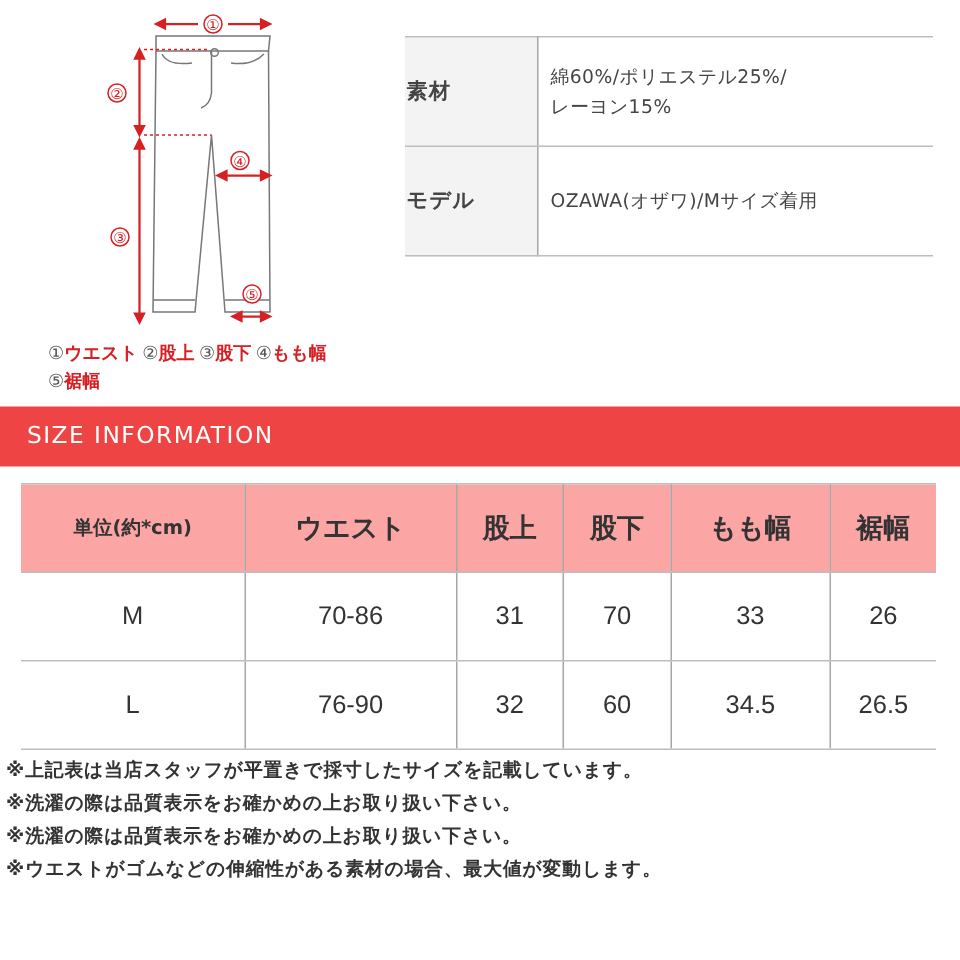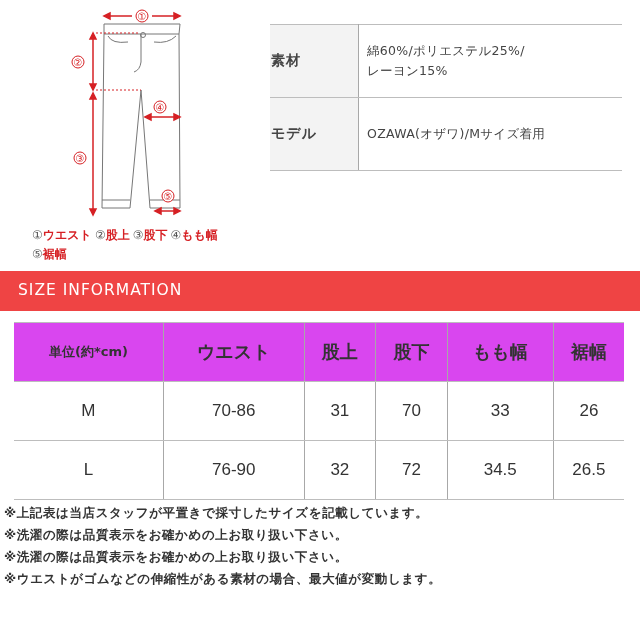--- a/index.html
+++ b/index.html
@@ -10,21 +10,21 @@
   .legend .red { color:#d62024; }
   .legend .num { color:#555; font-weight:normal; }
   .spec { position:absolute; left:270px; top:24px; width:352px; border-collapse:collapse; }
   .spec td { border-top:1px solid #bdbdbd; border-bottom:1px solid #bdbdbd; height:70px; font-size:12.5px; }
   .spec td.k { background:#f3f3f3; width:86px; text-align:left; border-right:1px solid #a8a8a8; font-size:14px; font-weight:bold; color:#444; letter-spacing:1px; }
   .spec td.v { padding-left:8px; line-height:20px; color:#444; letter-spacing:0.3px; }
   .bar { position:absolute; left:0; top:271px; width:640px; height:40px; background:#ef4444; }
   .bar span { position:absolute; left:18px; top:10px; color:#fff; font-family:"DejaVu Sans", sans-serif; font-size:15.5px; letter-spacing:1px; }
   .size { position:absolute; left:14px; top:322px; width:610px; border-collapse:collapse; }
   .size th, .size td { border-top:1px solid #bdbdbd; border-bottom:1px solid #bdbdbd; text-align:center; color:#333; }
-  .size th { background:#d946ef; height:56px; font-size:18px; font-weight:bold; }
+  .size th { background:#fca5a5; height:56px; font-size:18px; font-weight:bold; }
   .size th.first { font-size:13px; }
   .size td { height:56px; font-size:17px; font-family:"Liberation Sans", sans-serif; }
   .size th + th, .size td + td { border-left:1px solid #a8a8a8; }
   .notes { position:absolute; left:4px; top:502px; font-size:12.5px; font-weight:bold; line-height:22px; color:#333; letter-spacing:0.6px; }
   .notes div { white-space:nowrap; }
 </style>
 </head>
 <body>
 
 <div class="diagram">
@@ -128,21 +128,21 @@
     <td>70-86</td>
     <td>31</td>
     <td>70</td>
     <td>33</td>
     <td>26</td>
   </tr>
   <tr>
     <td>L</td>
     <td>76-90</td>
     <td>32</td>
-    <td>72</td>
+    <td>60</td>
     <td>34.5</td>
     <td>26.5</td>
   </tr>
 </tbody>
   </table>
 
 <div class="notes">
   <div>※上記表は当店スタッフが平置きで採寸したサイズを記載しています。</div>
   <div>※洗濯の際は品質表示をお確かめの上お取り扱い下さい。</div>
   <div>※洗濯の際は品質表示をお確かめの上お取り扱い下さい。</div>

